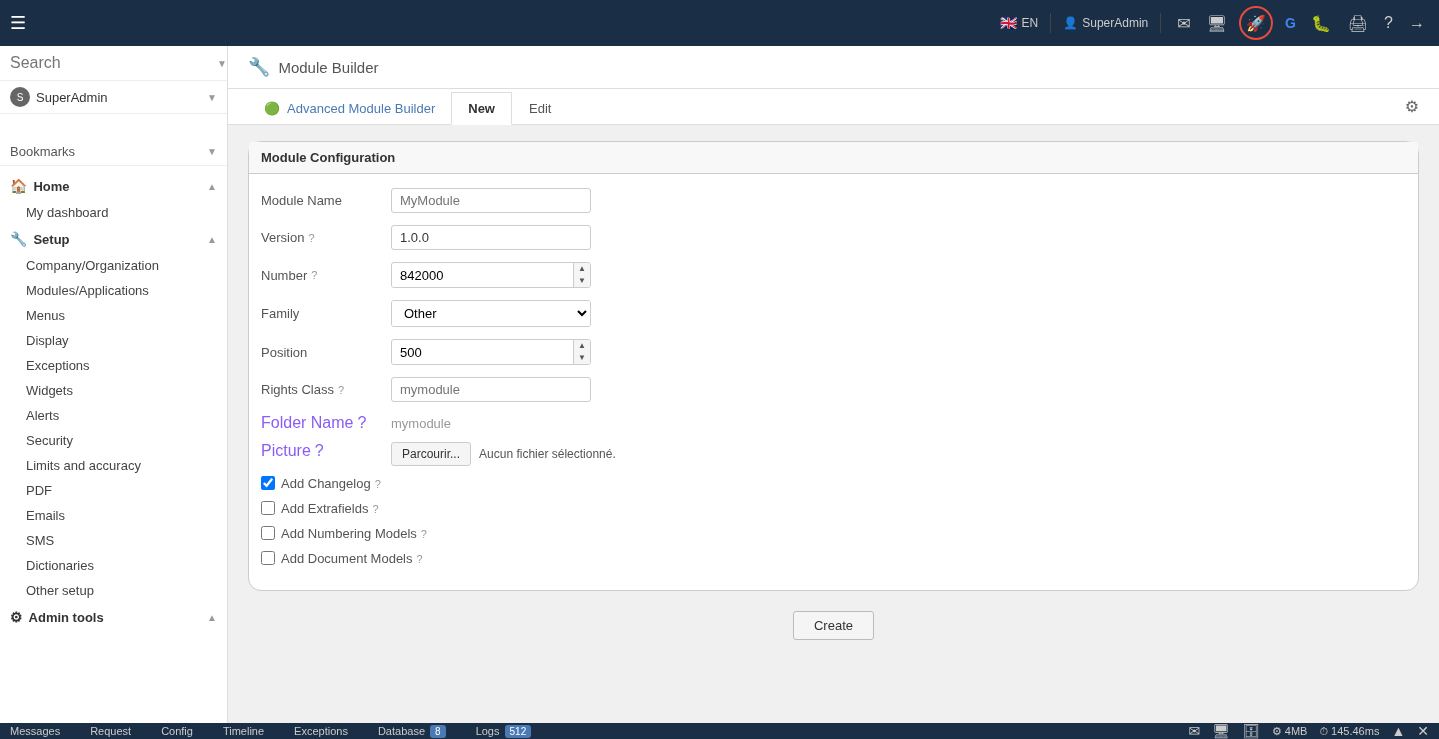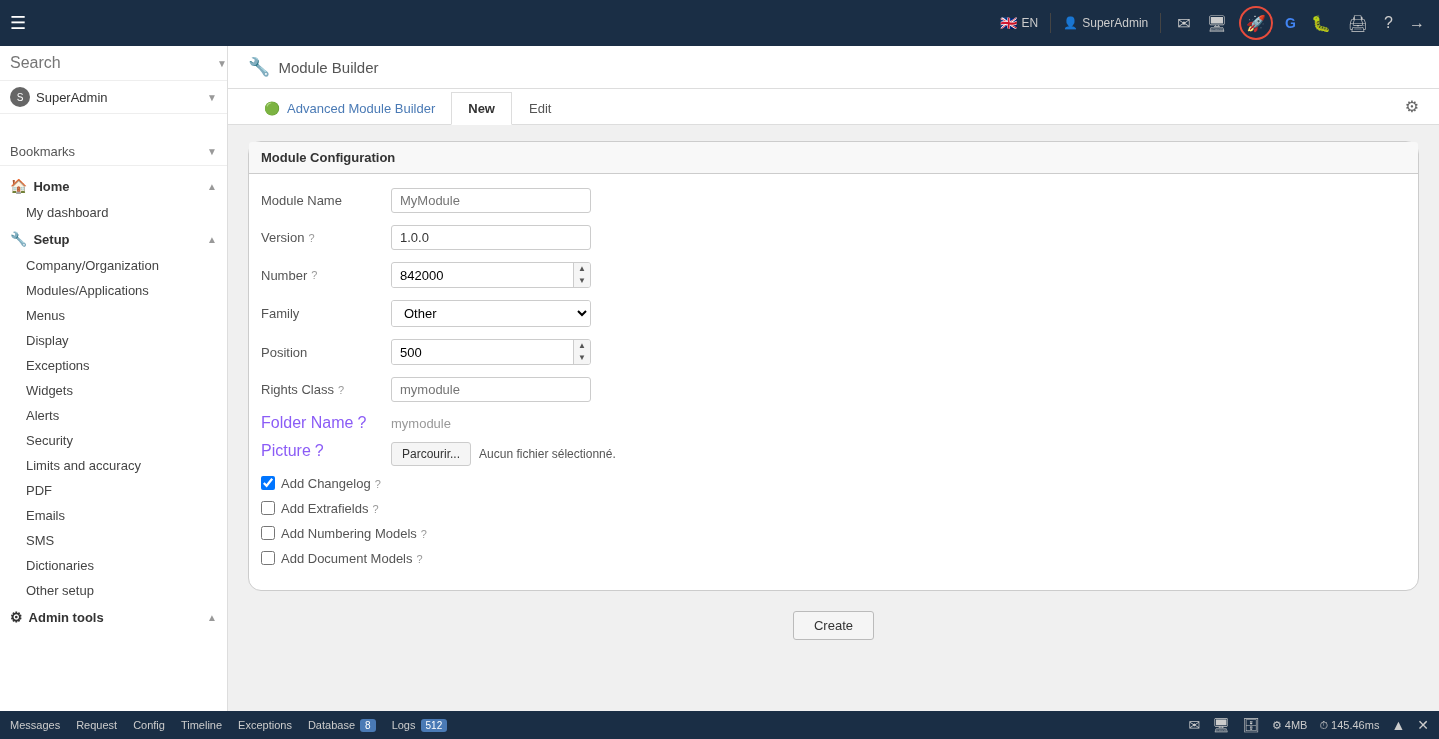--- a/index.html
+++ b/index.html
@@ -391,26 +391,26 @@
       padding: 6px 20px;
       font-size: 13px;
       cursor: pointer;
       color: #333;
     }
 
     
     .bottom-bar {
       background: #1a2e45;
       color: #ccc;
-      height: 28px;
+      height: 16px;
       display: flex;
       align-items: center;
       padding: 0 10px;
       font-size: 11px;
-      gap: 16px;
+      gap: 30px;
       flex-shrink: 0;
     }
     .bottom-bar .bottom-link {
       color: #ccc;
       cursor: pointer;
       text-decoration: none;
     }
     .bottom-bar .badge {
       background: #4a7ab5;
       color: #fff;

